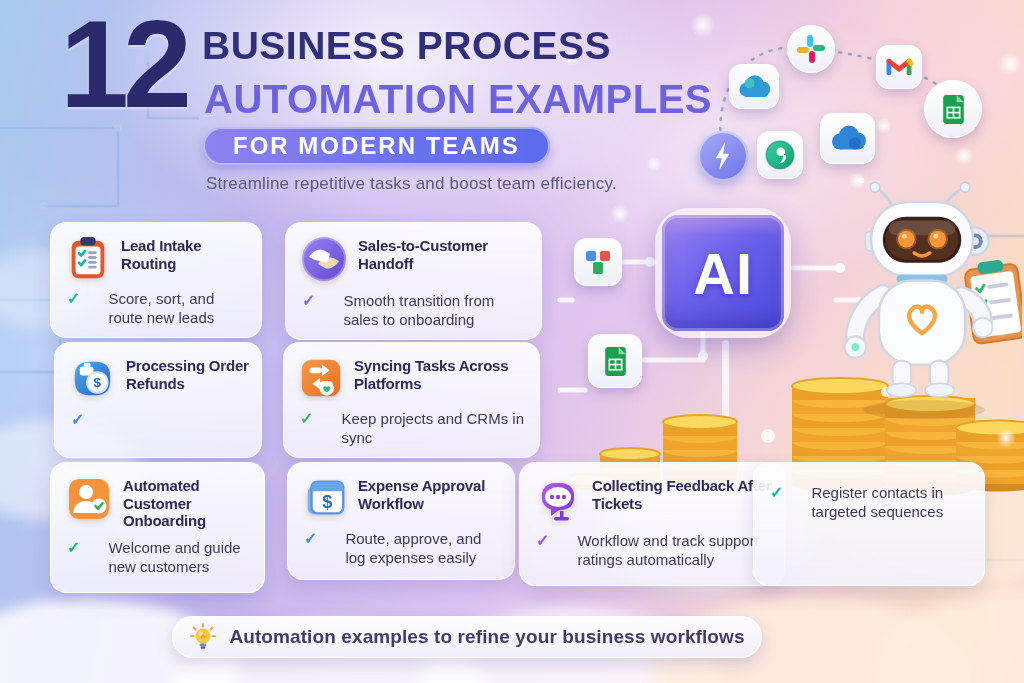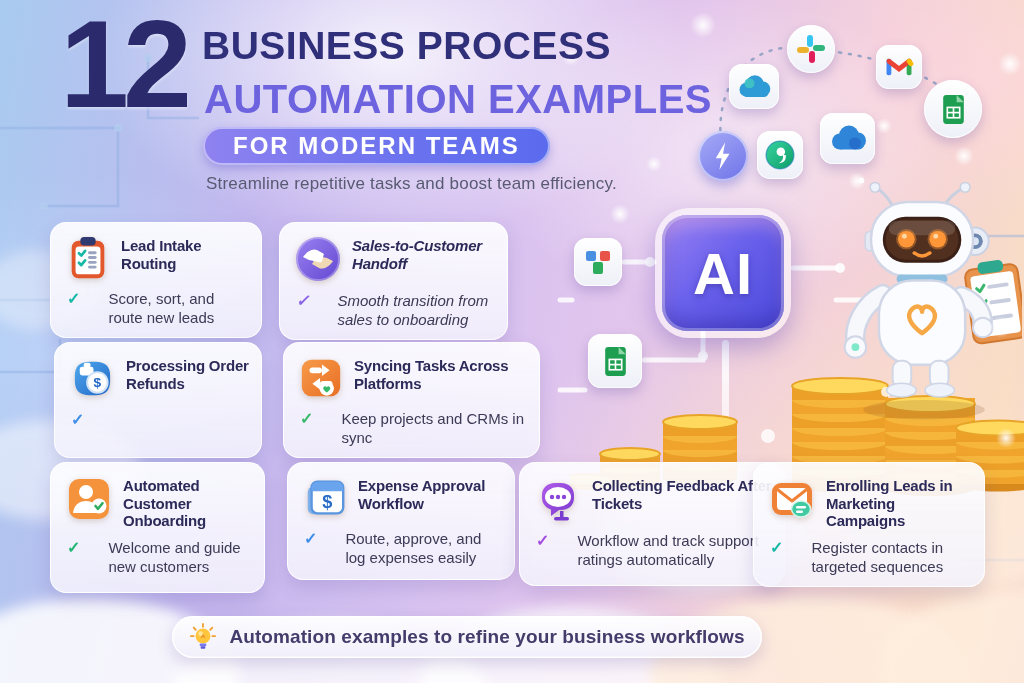--- a/index.html
+++ b/index.html
@@ -40,21 +40,21 @@
     border:1.5px solid rgba(255,255,255,.95);
     box-shadow:0 8px 18px rgba(92,70,160,.18);
   }
   .card-head { display:flex; align-items:flex-start; gap:10px; }
   .card-icon { flex:0 0 auto; display:block; filter:drop-shadow(0 2px 3px rgba(120,80,40,.25)); }
   .card-title { font-size:15px; line-height:1.18; font-weight:800; color:#2c2a58; letter-spacing:-.2px; padding-top:2px; }
   .card-desc { display:flex; align-items:flex-start; gap:7px; margin-top:8px; padding-left:2px; }
   .check { font-size:16px; font-weight:800; line-height:1.2; }
   .desc { font-size:15px; line-height:1.28; color:#3c3a55;margin-left:21px; }
   .c1 { left:50px;  top:222px; width:212px; min-height:114px; }
-  .c2 { left:279px; top:222px; width:229px; min-height:117px;font-style:italic; }
+  .c2 { left:285px; top:222px; width:257px; min-height:117px; }
   .c3 { left:54px;  top:342px; width:208px; min-height:116px; }
   .c4 { left:283px; top:342px; width:257px; min-height:115px; }
   .c5 { left:50px;  top:462px; width:215px; min-height:131px; }
   .c6 { left:287px; top:462px; width:228px; min-height:118px; }
   .c7 { left:519px; top:462px; width:266px; min-height:124px; }
   .c8 { left:753px; top:462px; width:232px; min-height:124px; }
 
   
   .tile {
     position:absolute; z-index:4; display:flex; align-items:center; justify-content:center;
@@ -72,21 +72,21 @@
   .t-grid { left:574px; top:238px; width:48px; height:48px; }
   .t-sheet2 { left:588px; top:334px; width:54px; height:54px; }
 
   
   .ai-outer {
     position:absolute; left:655px; top:208px; width:136px; height:130px; z-index:5;
     border-radius:34px; background:rgba(255,255,255,.55);
     box-shadow:0 10px 24px rgba(90,70,180,.35); padding:7px;
   }
   .ai-cube {
-    width:100%; height:100%; border-radius:25px;
+    width:100%; height:100%; border-radius:16px;
     background:linear-gradient(135deg,#9c84f4 0%,#6a61ec 45%,#4b49da 100%);
     box-shadow:inset 0 0 0 3px rgba(255,255,255,.28), inset 0 -10px 18px rgba(40,30,140,.35), inset 0 12px 14px rgba(255,190,220,.3);
     display:flex; align-items:center; justify-content:center;
   }
   .ai-label { color:#fff; font-size:58px; font-weight:800; letter-spacing:1px; text-shadow:0 2px 6px rgba(40,30,120,.4); }
   .beam { position:absolute; left:722px; top:340px; width:7px; height:130px; z-index:3; border-radius:4px;
           background:linear-gradient(180deg, rgba(255,255,255,.95), rgba(255,255,255,.45)); filter:blur(.4px); }
 
   
   .robot { position:absolute; left:826px; top:176px; z-index:6; }
@@ -309,32 +309,20 @@
     </svg>
     <h3 class="card-title">Collecting Feedback After Tickets</h3>
   </div>
   <div class="card-desc">
     <span class="check" style="color: rgb(162, 77, 224);">✓</span>
     <p class="desc">Workflow and track support ratings automatically</p>
   </div>
 </div>
 
 <div class="card c8">
-  <div class="card-head">
-    <svg class="card-icon" width="48" height="48" viewBox="0 0 48 48">
-      <rect x="4" y="8" width="40" height="32" rx="9" fill="#f08238"></rect>
-      <rect x="9" y="13" width="30" height="22" rx="4" fill="#fff"></rect>
-      <path d="M10 15l14 11 14-11" fill="none" stroke="#f08238" stroke-width="3" stroke-linejoin="round" stroke-linecap="round"></path>
-      <ellipse cx="33" cy="34" rx="9.5" ry="8" fill="#41c9a2"></ellipse>
-      <ellipse cx="33" cy="34" rx="9.5" ry="8" fill="none" stroke="#d8f5ec" stroke-width="1.5"></ellipse>
-      <rect x="28" y="31" width="10" height="2.5" rx="1.2" fill="#fff"></rect>
-        <rect x="28" y="35.5" width="7" height="2.5" rx="1.2" fill="#fff"></rect>
-    </svg>
-    <h3 class="card-title">Enrolling Leads in Marketing Campaigns</h3>
-  </div>
   <div class="card-desc">
     <span class="check" style="color: rgb(20, 184, 166);">✓</span>
     <p class="desc">Register contacts in targeted sequences</p>
   </div>
 </div>
 
 <div class="tile t-sf1">
   <svg width="38" height="28" viewBox="0 0 42 30">
       <g fill="#2e9ad6">
         <circle cx="13" cy="18" r="8"></circle>

